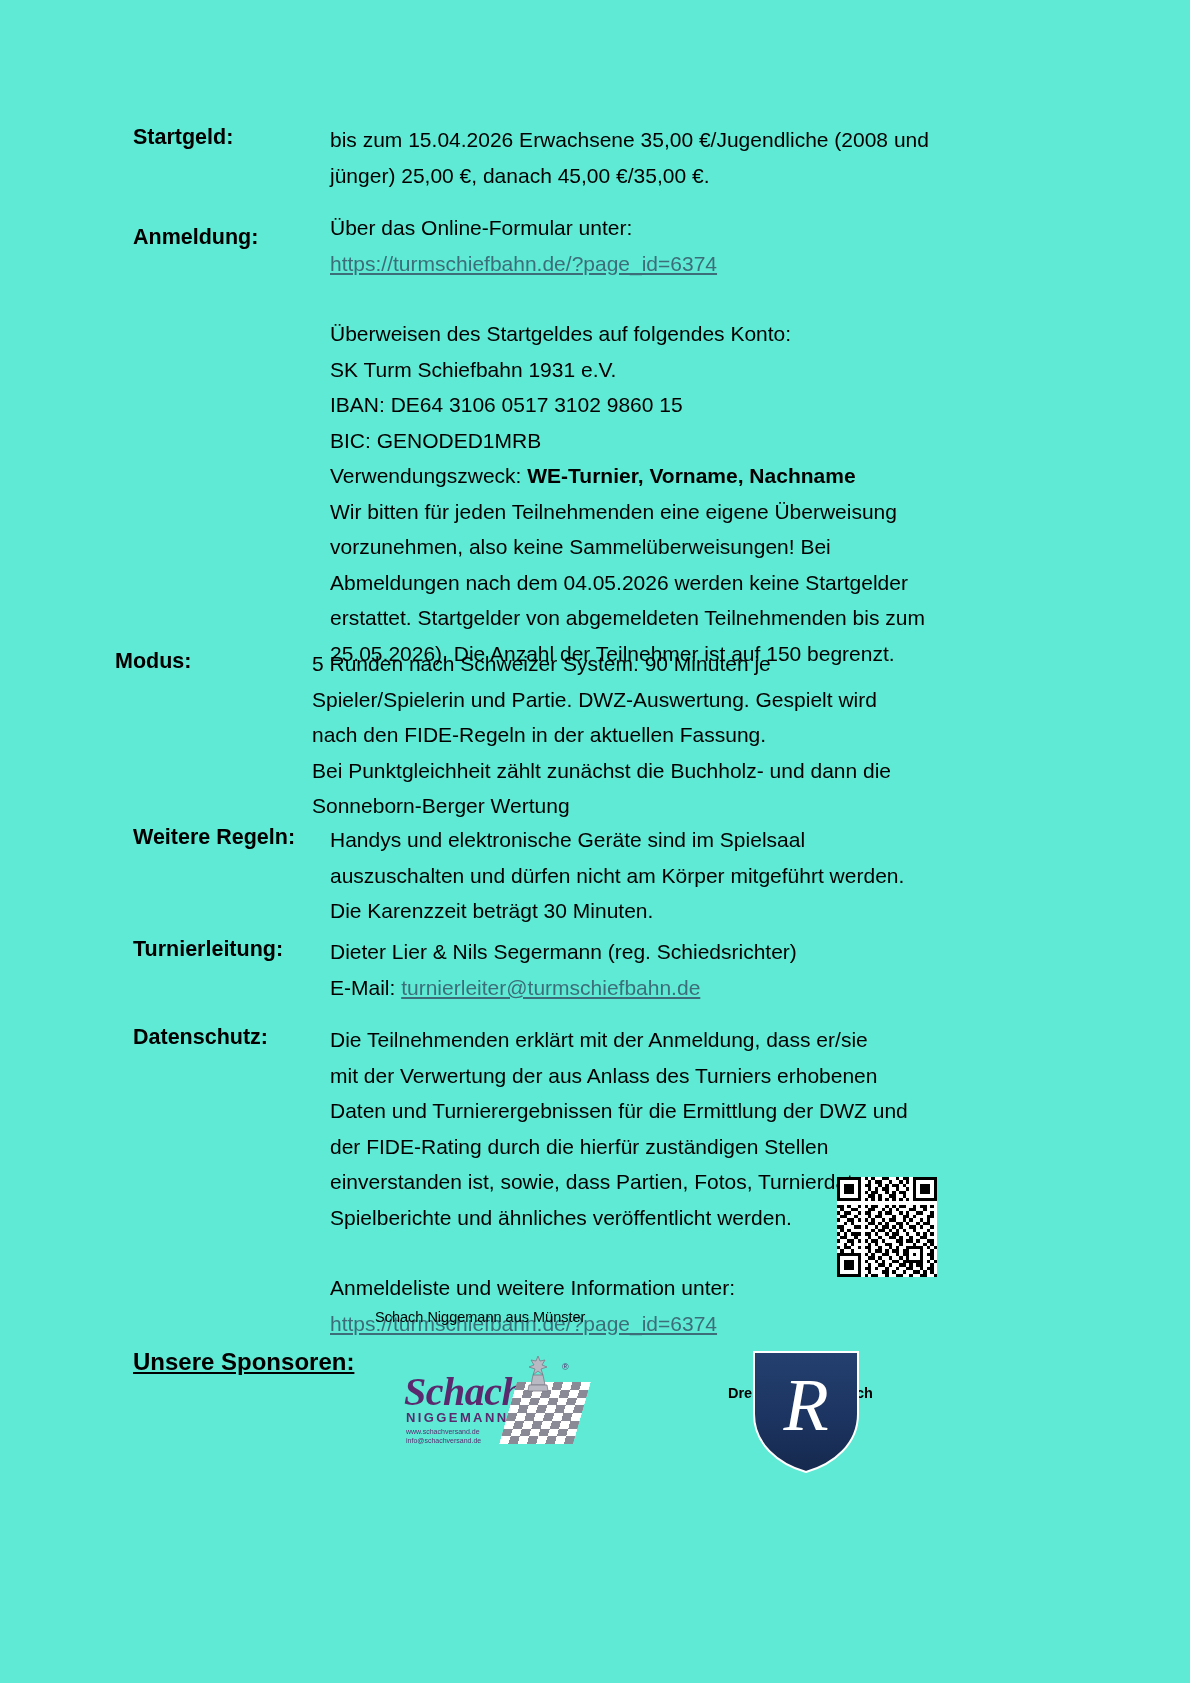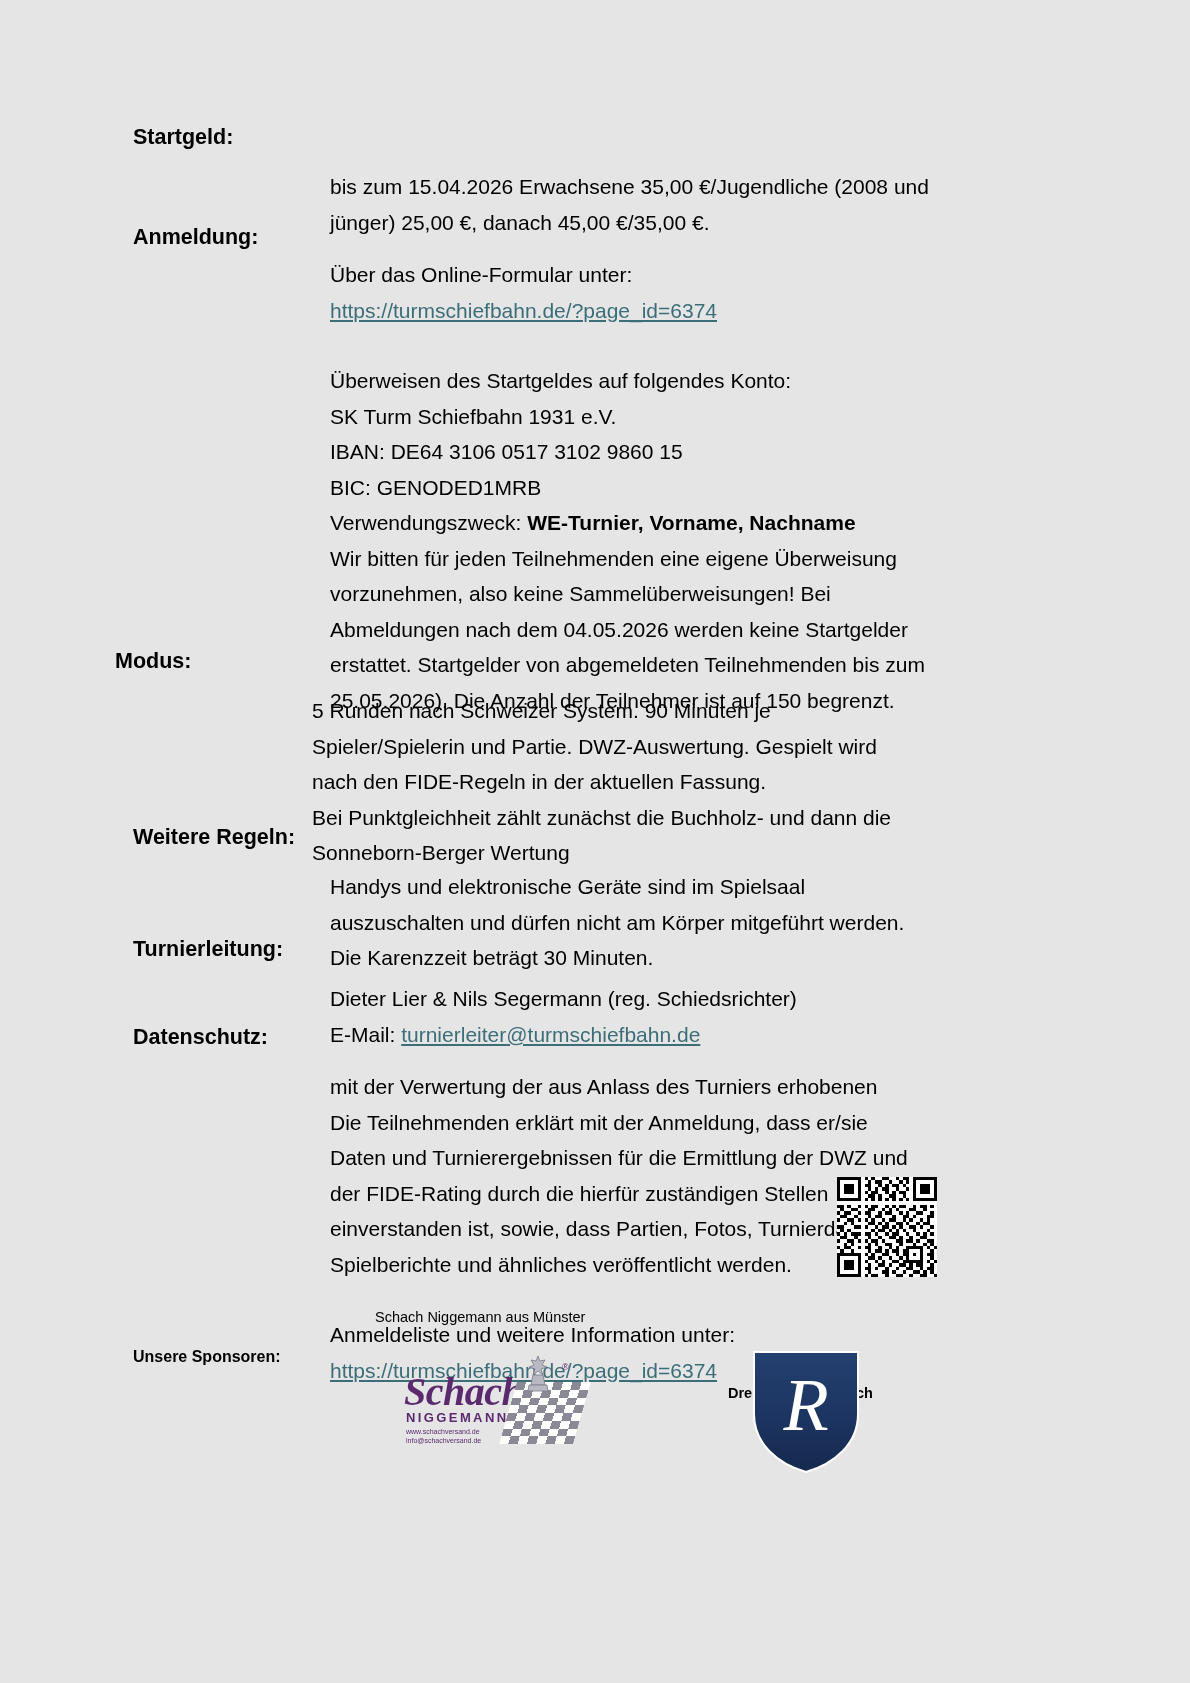--- a/index.html
+++ b/index.html
@@ -12,41 +12,40 @@
     height: 1683px;
     font-family: "Liberation Sans", sans-serif;
     color: #000000;
     position: relative;
     overflow: hidden;
   }
   .page {
     position: relative;
     width: 1190px;
     height: 1683px;
-    background: #e5e5e5;
+    background: #5eead4;
   }
 
   
   .row {
     position: absolute;
     display: flex;
     align-items: flex-start;
   }
   .label {
     font-weight: bold;
     font-size: 21.5px;
     line-height: 30px;
     white-space: nowrap;
     color: #000;
   }
   .content {
     font-size: 21px;
     line-height: 35.5px;
     color: #000;
-    margin-top: 47px;
   }
   .content .ln { display: block; white-space: nowrap; }
   b.inl { font-weight: bold; }
 
   .link {
     color: #3c6e79;
     text-decoration: underline;
     text-underline-offset: 2px;
   }
   .blockgap { display: block; height: 35px; }
@@ -67,22 +66,23 @@
     white-space: nowrap;
     color: #000;
   }
 
   
   .sponsors-heading {
     position: absolute;
     left: 133px;
     top: 1348px;
     font-weight: bold;
-    font-size: 16px;
+    font-size: 24px;
     color: #000;
+    text-decoration: underline;
   }
 
   
   .logo-niggemann {
     position: absolute;
     left: 398px;
     top: 1352px;
     width: 198px;
     height: 100px;
   }
@@ -202,22 +202,22 @@
     <div class="label" style="width:197px;">Turnierleitung:</div>
     <div class="content">
       <span class="ln">Dieter Lier &amp; Nils Segermann (reg. Schiedsrichter)</span>
       <span class="ln"><span>E-Mail: </span><a class="link" href="#">turnierleiter@turmschiefbahn.de</a></span>
     </div>
   </div>
 
   <div class="row" style="left:133px; top:1022px;">
     <div class="label" style="width:197px;">Datenschutz:</div>
     <div class="content">
+      <span class="ln">Die Teilnehmenden erklärt mit der Anmeldung, dass er/sie</span>
       <span class="ln">mit der Verwertung der aus Anlass des Turniers erhobenen</span>
-      <span class="ln">Die Teilnehmenden erklärt mit der Anmeldung, dass er/sie</span>
       <span class="ln">Daten und Turnierergebnissen für die Ermittlung der DWZ und</span>
       <span class="ln">der FIDE-Rating durch die hierfür zuständigen Stellen</span>
       <span class="ln">einverstanden ist, sowie, dass Partien, Fotos, Turnierdaten,</span>
       <span class="ln">Spielberichte und ähnliches veröffentlicht werden.</span>
       <span class="blockgap"></span>
       <span class="ln">Anmeldeliste und weitere Information unter:</span>
       <span class="ln"><a class="link" href="#">https://turmschiefbahn.de/?page_id=6374</a></span>
     </div>
   </div>
 

